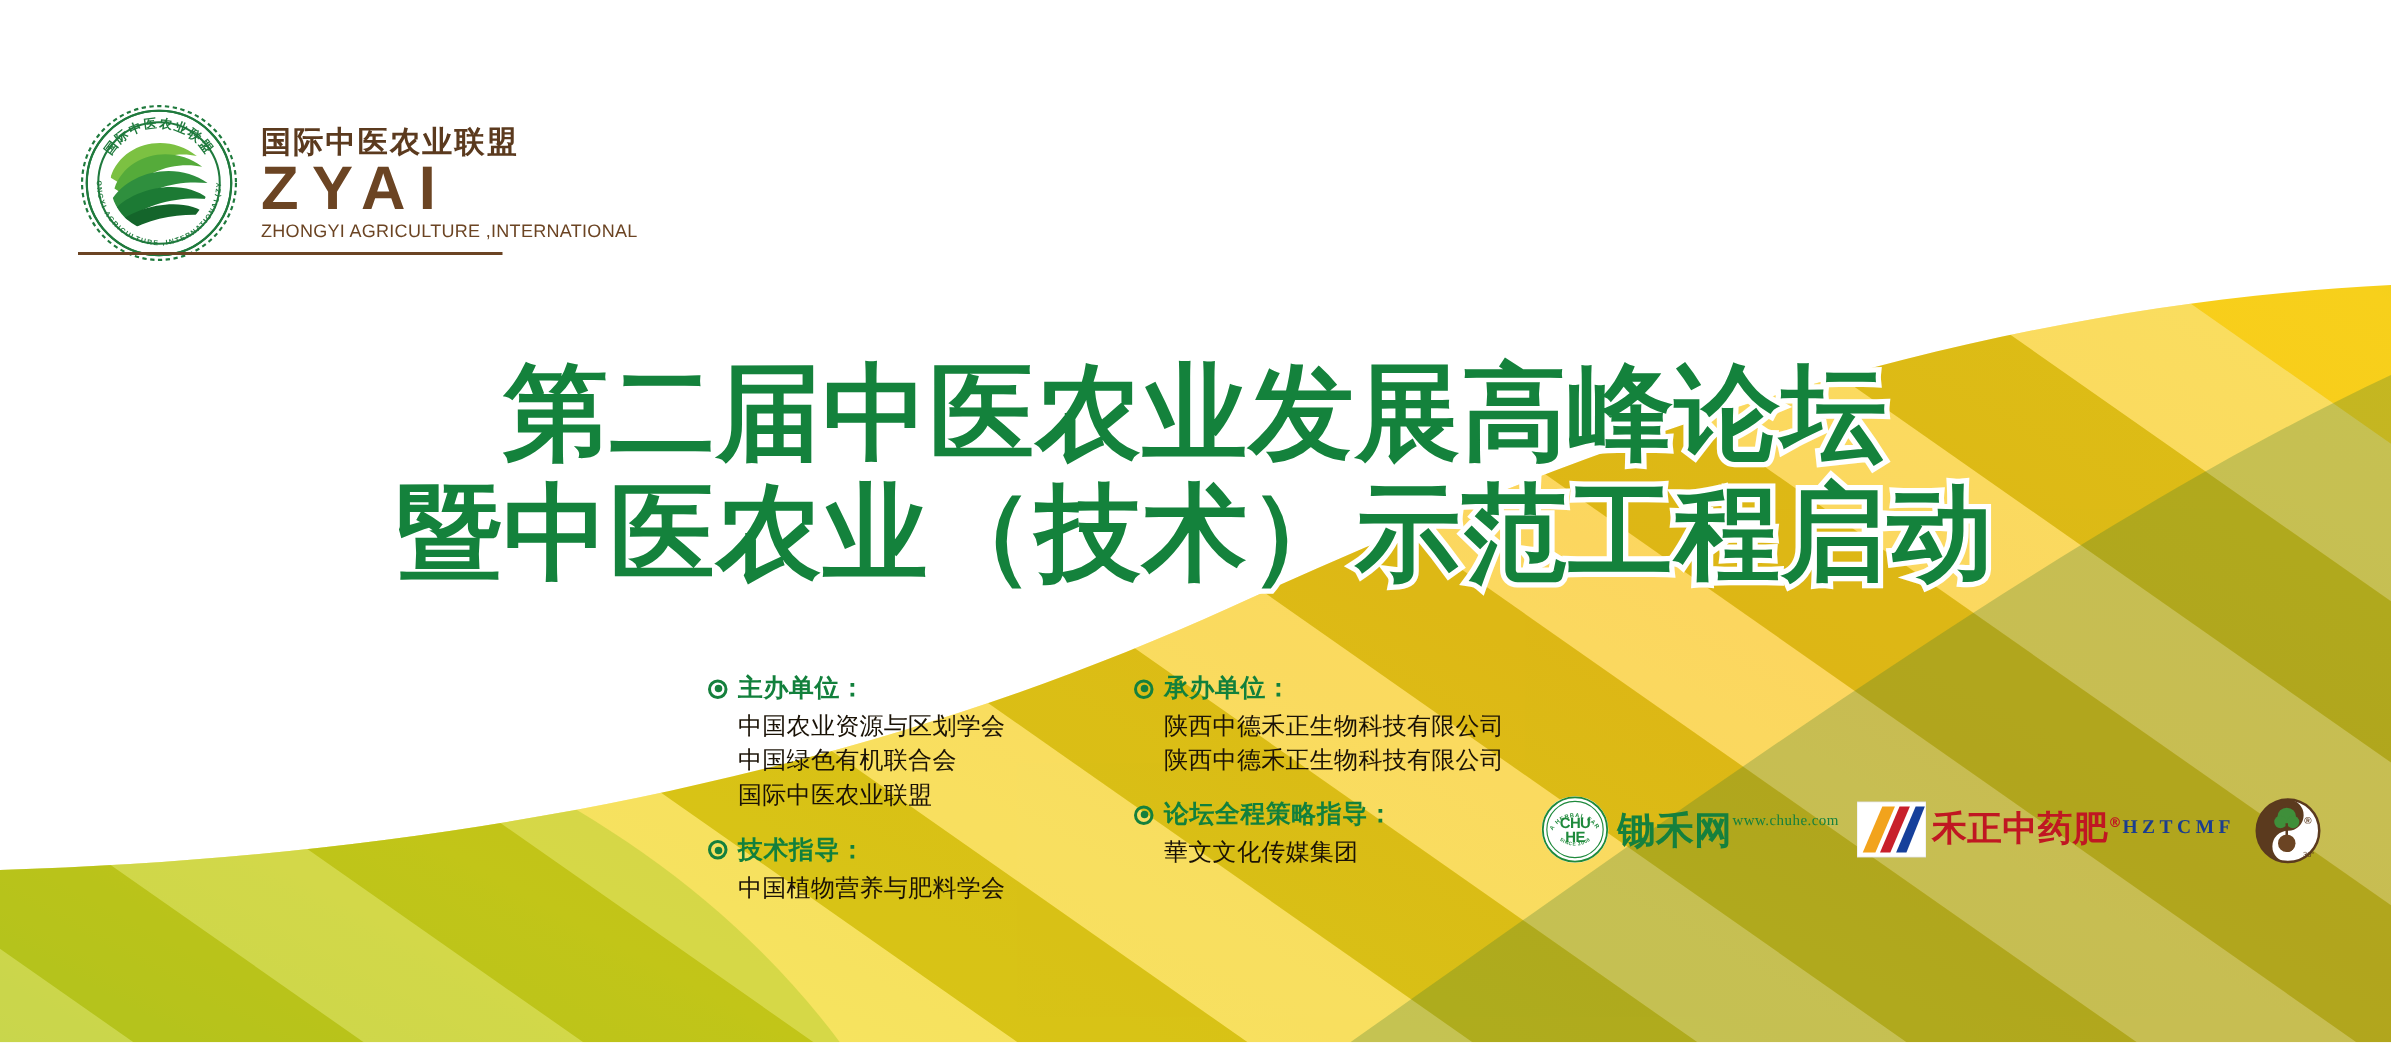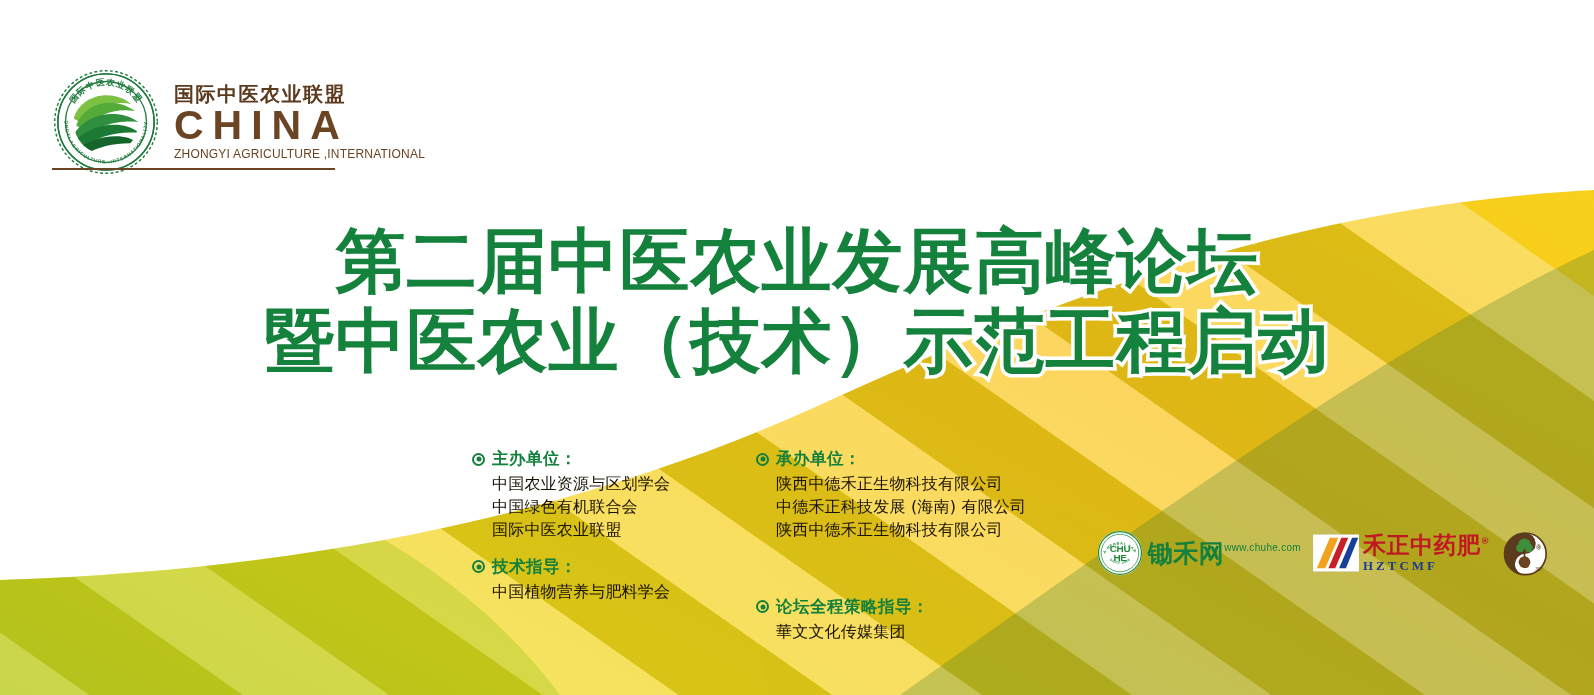--- a/index.html
+++ b/index.html
@@ -57,21 +57,21 @@
     top:168px;
     width:283px;
     height:2px;
     background:#6b4423;
     z-index:12;
   }
 
   
   .title-block{
     position:absolute;
-    left:0; top:224px;
+    left:0; top:238px;
     width:1594px;
     text-align:center;
     z-index:10;
     pointer-events:none;
   }
   .title-line{
     font-family:"DejaVu Sans","Liberation Sans",sans-serif;
     font-weight:bold;
     color:#14823c;
     font-size:69px;
@@ -90,21 +90,21 @@
   
   .credits{
     position:absolute;
     left:472px; top:448px;
     display:flex;
     gap:34px;
     z-index:11;
   }
   .credit-col{display:flex;flex-direction:column;}
   .credit-col.colA{width:250px;}
-  .credit-col.colB{width:300px;gap:40px;}
+  .credit-col.colB{width:300px;}
   .credit-group{margin-bottom:14px;}
   .credit-head{
     display:flex;
     align-items:center;
     gap:7px;
     margin-bottom:2px;
   }
   .bullet-icon{
     flex:0 0 auto;
     width:13px;height:13px;
@@ -156,27 +156,27 @@
   .sponsor{display:flex;align-items:center;}
 
   .sp-chuhe{gap:5px;}
   .sp-chuhe .mark{width:46px;height:46px;}
   .sp-chuhe .wordwrap{display:flex;flex-direction:row;line-height:1;}
   .sp-chuhe .cn{
     font-family:"DejaVu Sans","Liberation Sans",sans-serif;
     font-size:25px;font-weight:bold;color:#15803d;letter-spacing:0.5px;
   }
   .sp-chuhe .url{
-    font-family:Liberation Sans, sans-serif;
+    font-family:Liberation Serif, serif;
     font-size:10px;color:#15803d;letter-spacing:0.3px;margin-top:2px;
   }
 
   .sp-hz{gap:4px;}
   .sp-hz .mark{width:46px;height:38px;}
-  .sp-hz .wordwrap{display:flex;flex-direction:column;line-height:1;}
+  .sp-hz .wordwrap{display:flex;flex-direction:row;line-height:1;}
   .sp-hz .cn{
     font-family:"DejaVu Sans","Liberation Sans",sans-serif;
     font-size:23px;font-weight:bold;color:#c01722;letter-spacing:0.5px;
     position:relative;
   }
   .sp-hz .cn sup{font-size:9px;vertical-align:super;}
   .sp-hz .en{
     font-family:"Liberation Serif",serif;
     font-size:13px;font-weight:bold;color:#1b3d8f;letter-spacing:3px;margin-top:2px;
   }
@@ -304,21 +304,21 @@
       <text font-size="9.4" font-weight="bold" fill="#1f7a3d" font-family="DejaVu Sans, Liberation Sans, sans-serif" letter-spacing="1.4">
         <textPath href="#arcTop" startOffset="50%" text-anchor="middle">国际中医农业联盟</textPath>
       </text>
       <text font-size="5.2" font-weight="bold" fill="#1f7a3d" font-family="Liberation Sans, sans-serif" letter-spacing="1.1">
         <textPath href="#arcBot" startOffset="50%" text-anchor="middle">ZHONGYI AGRICULTURE ,INTERNATIONAL(ZYAI)</textPath>
       </text>
     </svg>
 
     <div class="logo-words">
       <div class="logo-cn">国际中医农业联盟</div>
-      <div class="logo-zyai">CHINA</div>
+      <div class="logo-zyai">ZYAI</div>
       <div class="logo-sub">ZHONGYI AGRICULTURE ,INTERNATIONAL</div>
     </div>
   </div>
   <div class="logo-rule"></div>
 
   <div class="title-block">
     <div class="title-line l1">第二届中医农业发展高峰论坛</div>
     <div class="title-line l2">暨中医农业（技术）示范工程启动</div>
   </div>
 
@@ -352,21 +352,20 @@
 
     <div class="credit-col colB">
 
       <div class="credit-group">
         <div class="credit-head">
           <span class="bullet-icon"></span>
           <span class="credit-title">承办单位：</span>
         </div>
         <ul class="credit-list">
           <li>陕西中德禾正生物科技有限公司</li>
-          <li>中德禾正科技发展 (海南) 有限公司</li>
           <li>陕西中德禾正生物科技有限公司</li>
         </ul>
       </div>
 
       <div class="credit-group">
         <div class="credit-head">
           <span class="bullet-icon"></span>
           <span class="credit-title">论坛全程策略指导：</span>
         </div>
         <ul class="credit-list">

